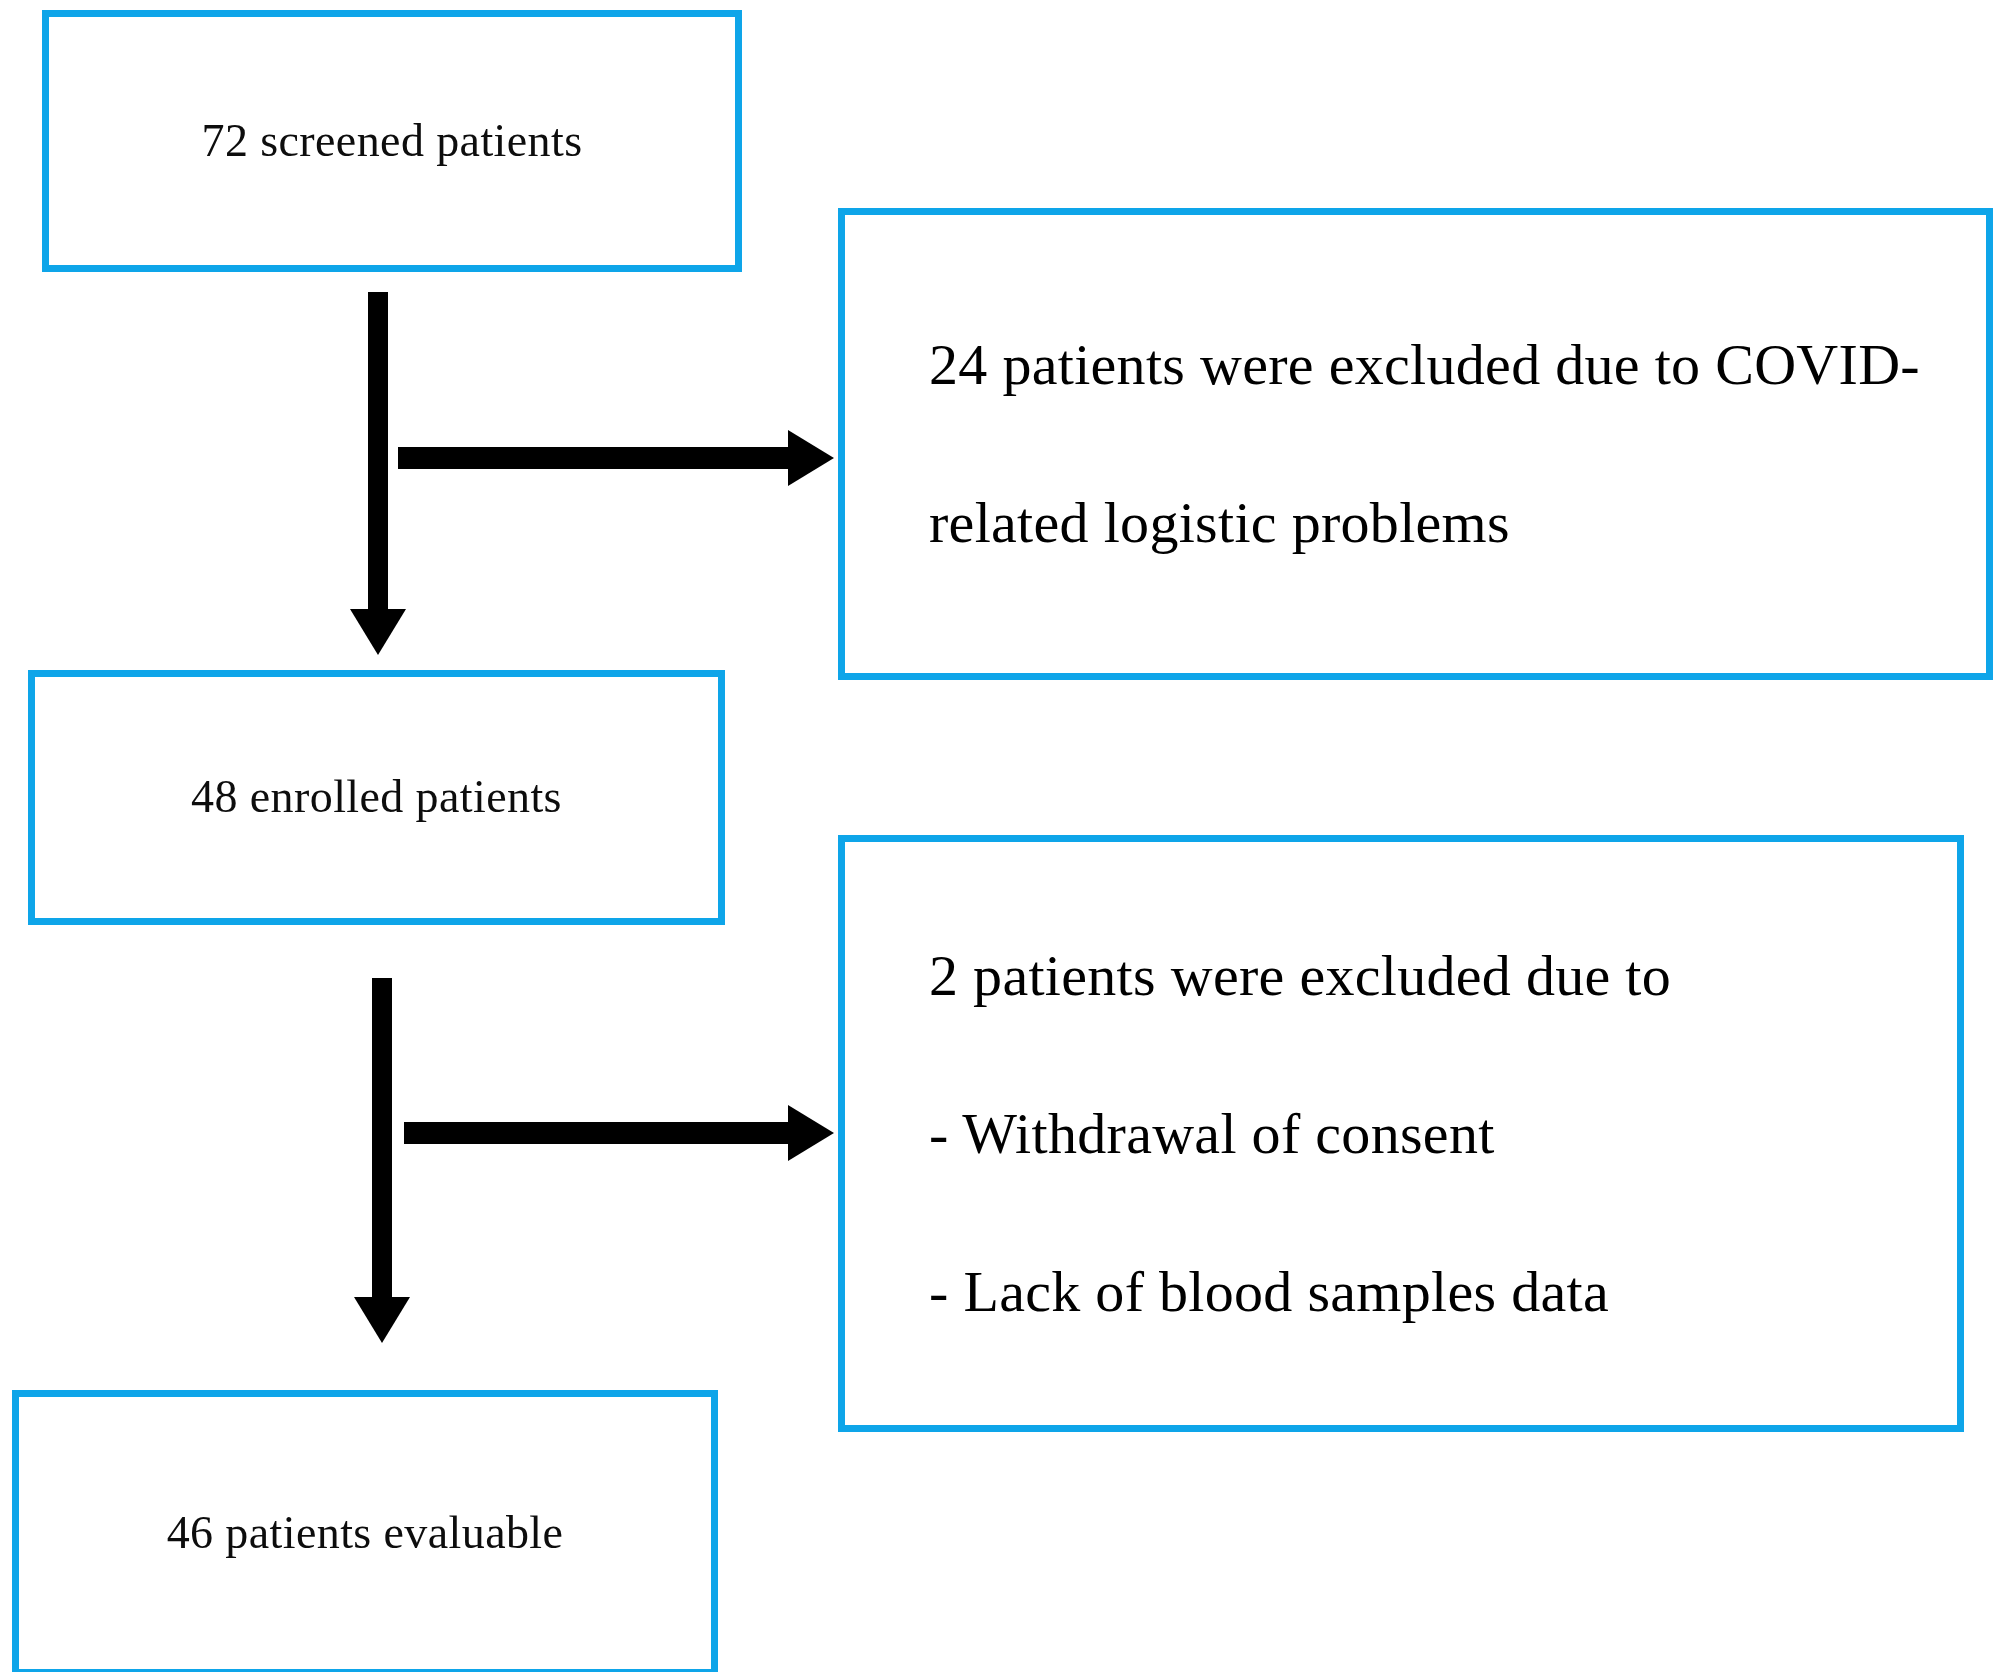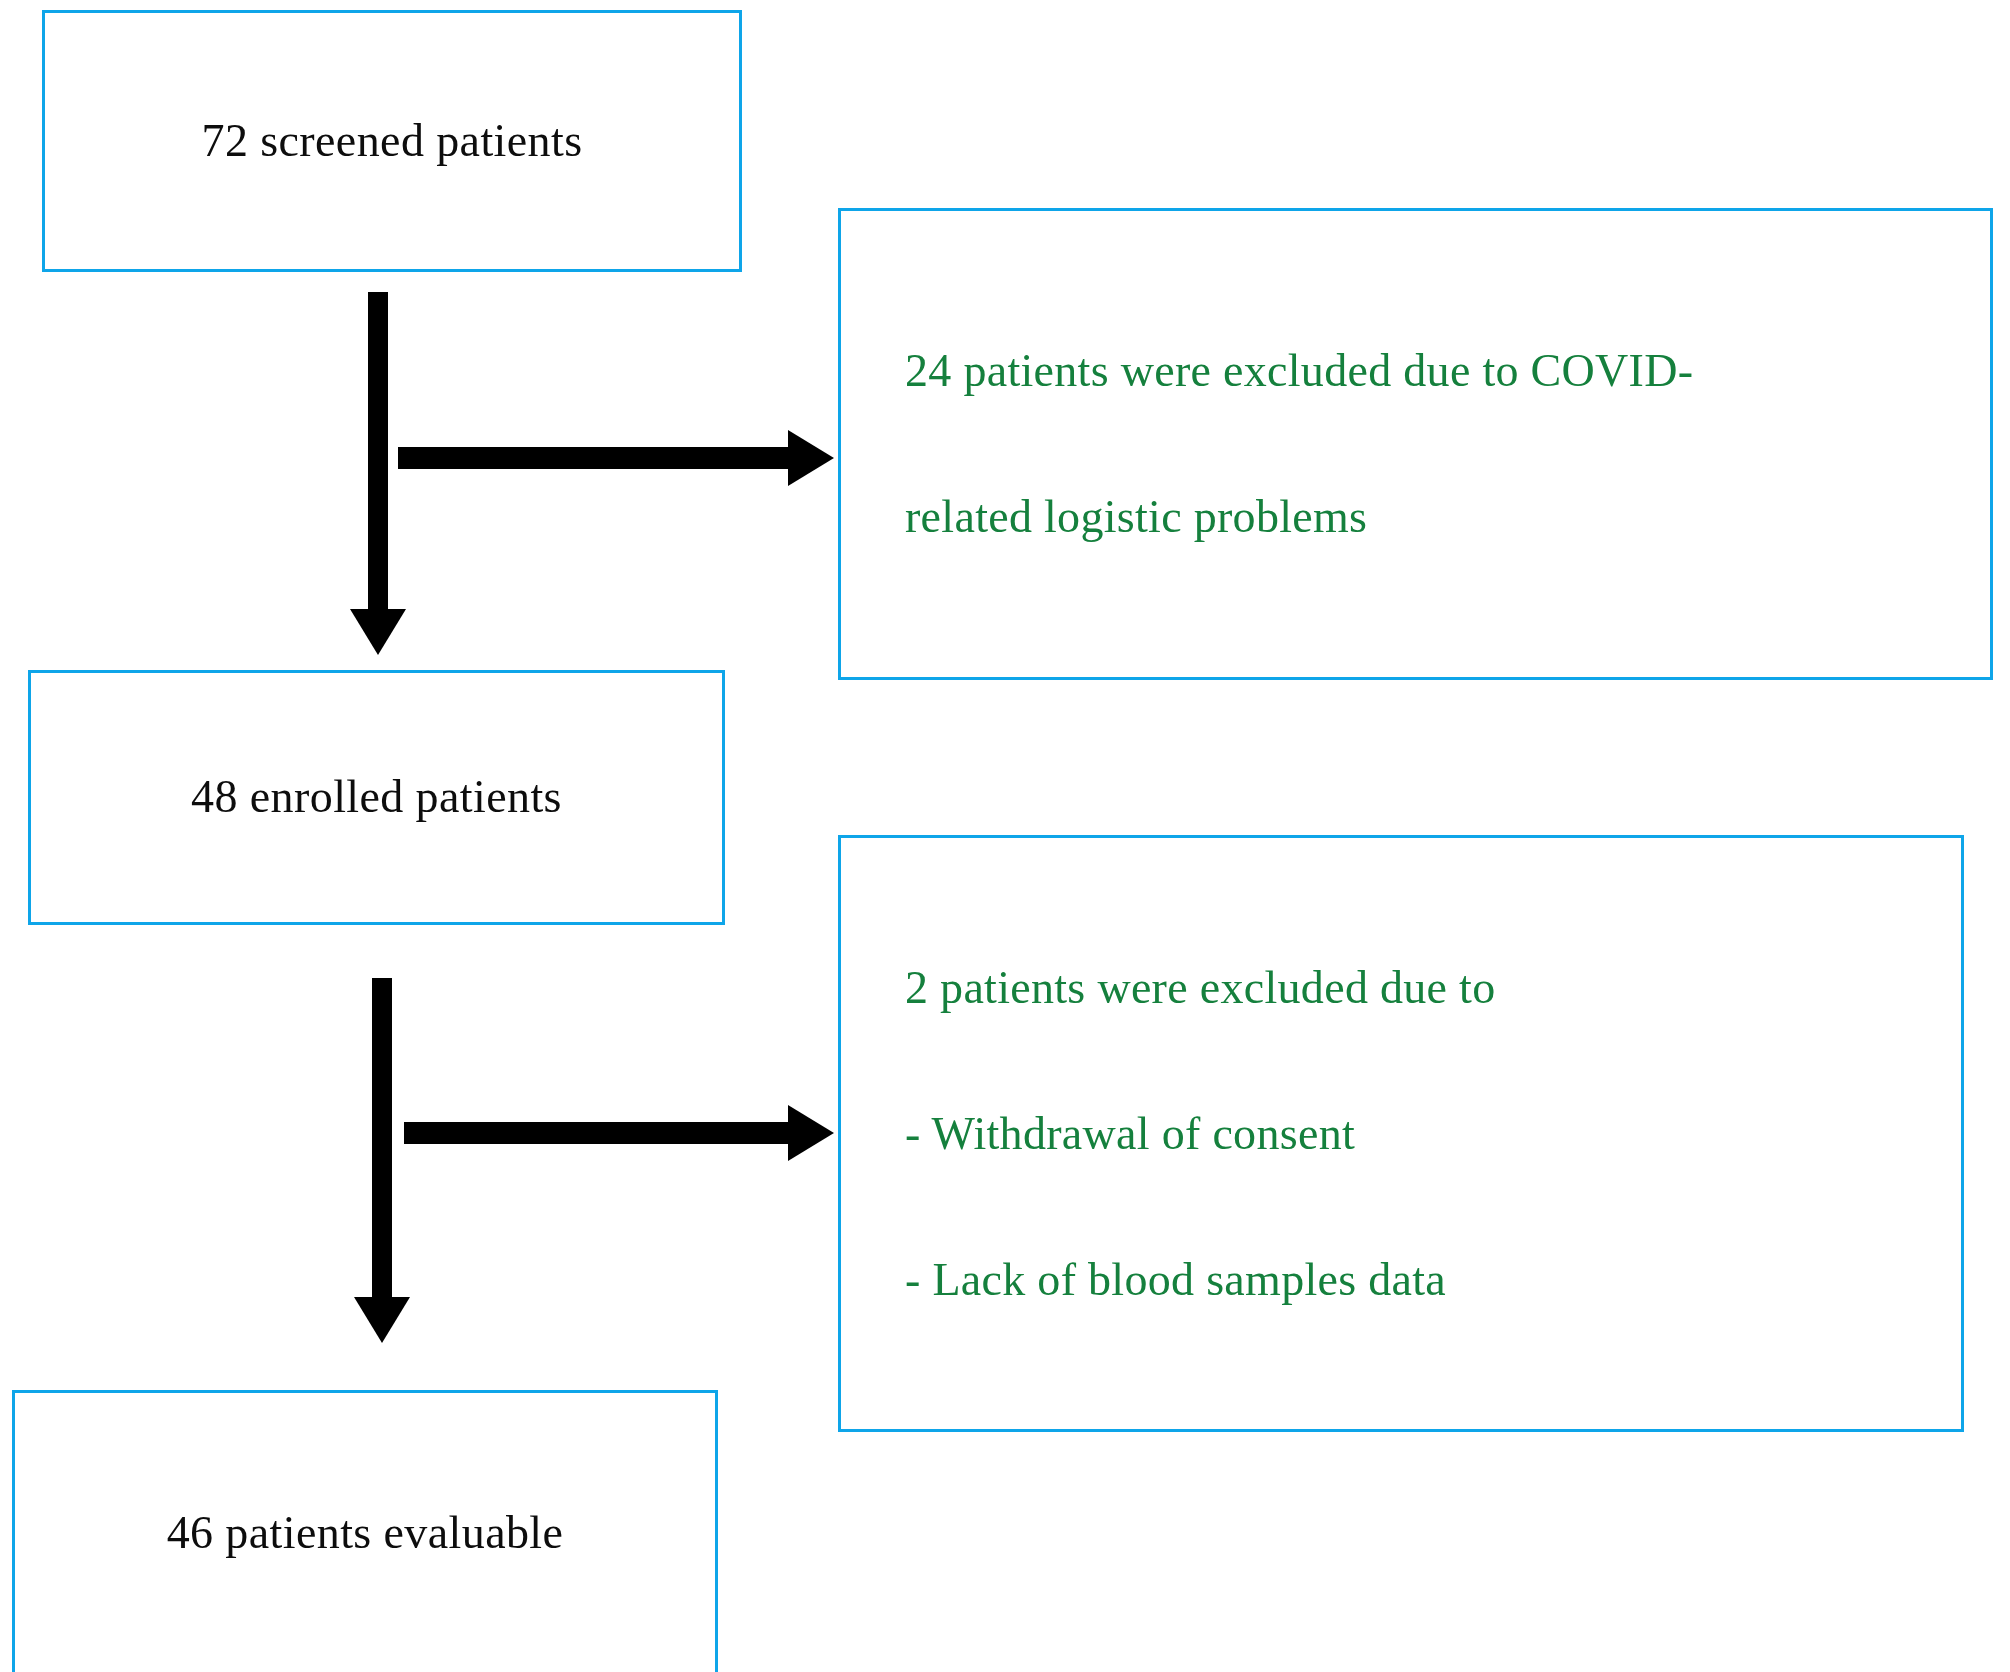--- a/index.html
+++ b/index.html
@@ -12,47 +12,47 @@
     position: relative;
     width: 2010px;
     height: 1672px;
     background: #ffffff;
     overflow: hidden;
     font-family: "Liberation Serif", "DejaVu Serif", serif;
   }
   .flow-box {
     position: absolute;
     box-sizing: border-box;
-    border: 3px solid #0ea5e9;
+    border: 7px solid #0ea5e9;
     background: #ffffff;
     display: flex;
     flex-direction: column;
     justify-content: center;
   }
   .flow-box.left-box {
     align-items: center;
   }
   .flow-box.right-box {
     align-items: flex-start;
     justify-content: center;
   }
   .box-label {
     font-size: 46px;
     color: #0d0d0d;
     line-height: 1.1;
     letter-spacing: 0.4px;
     white-space: nowrap;
   }
   .right-box .box-line {
-    font-size: 46px;
-    color: #15803d;
+    font-size: 58px;
+    color: #000000;
     line-height: 1.0;
     letter-spacing: 0.3px;
     white-space: nowrap;
-    padding-left: 64px;
+    padding-left: 84px;
   }
   .right-box .box-line + .box-line {
     margin-top: 100px;
   }
 
   
   #box-screened   { left: 42px;  top: 10px;   width: 700px;  height: 262px; }
   #box-enrolled   { left: 28px;  top: 670px;  width: 697px;  height: 255px; }
   #box-evaluable  { left: 12px;  top: 1390px; width: 706px;  height: 286px; }
   #box-excl-covid { left: 838px; top: 208px;  width: 1155px; height: 472px; }

